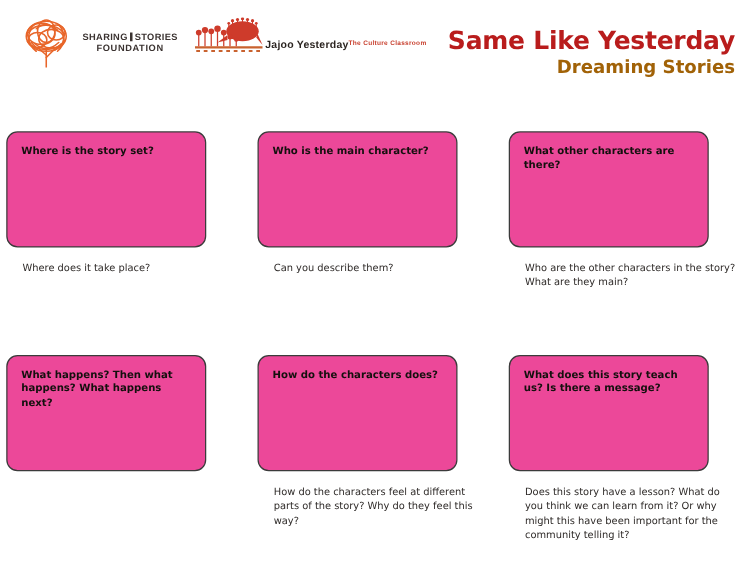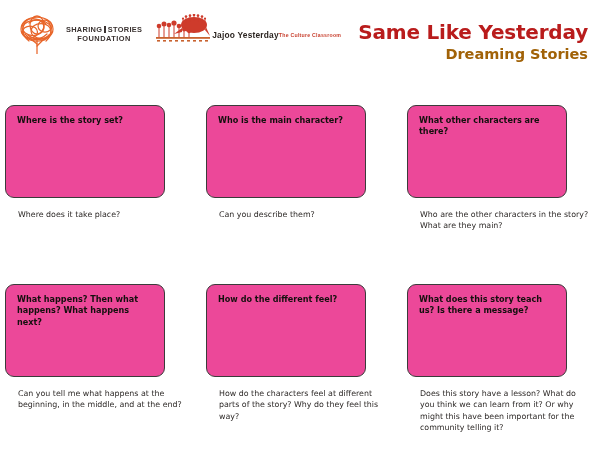--- a/index.html
+++ b/index.html
@@ -293,26 +293,25 @@
       <div class="caption">Who are the other characters in the story? What are they main?</div>
     </div>
   </div>
 
   <div class="row row-2">
 
     <div class="cell cell-1">
       <div class="answer-box">
         <p class="prompt">What happens? Then what happens? What happens next?</p>
       </div>
-      <div class="caption">Can you tell me what happens at the beginning, in the middle, and at the end?</div>
     </div>
 
     <div class="cell cell-2">
       <div class="answer-box">
-        <p class="prompt">How do the different feel?</p>
+        <p class="prompt">How do the characters does?</p>
       </div>
       <div class="caption">How do the characters feel at different parts of the story? Why do they feel this way?</div>
     </div>
 
     <div class="cell cell-3">
       <div class="answer-box">
         <p class="prompt">What does this story teach us? Is there a message?</p>
       </div>
       <div class="caption">Does this story have a lesson? What do you think we can learn from it? Or why might this have been important for the community telling it?</div>
     </div>

